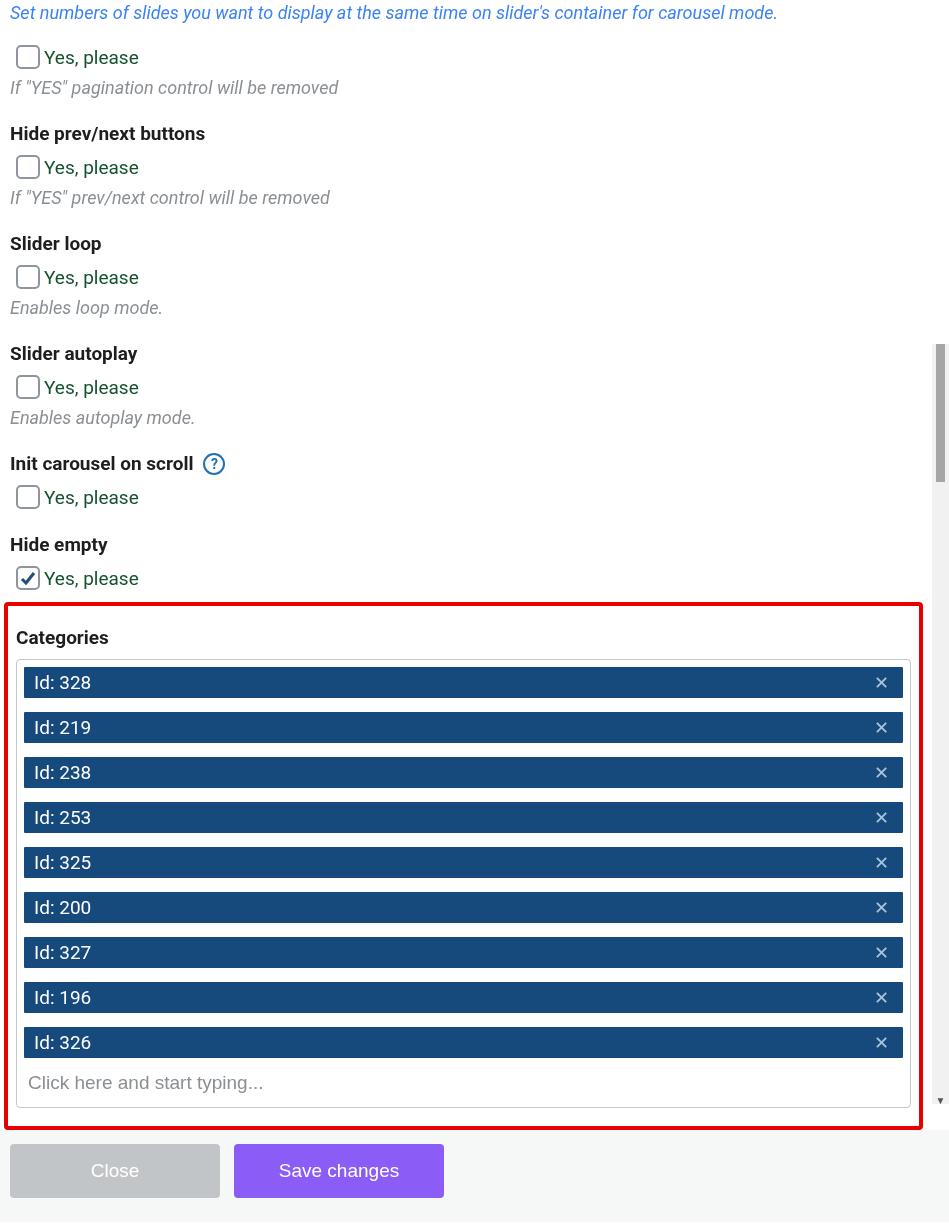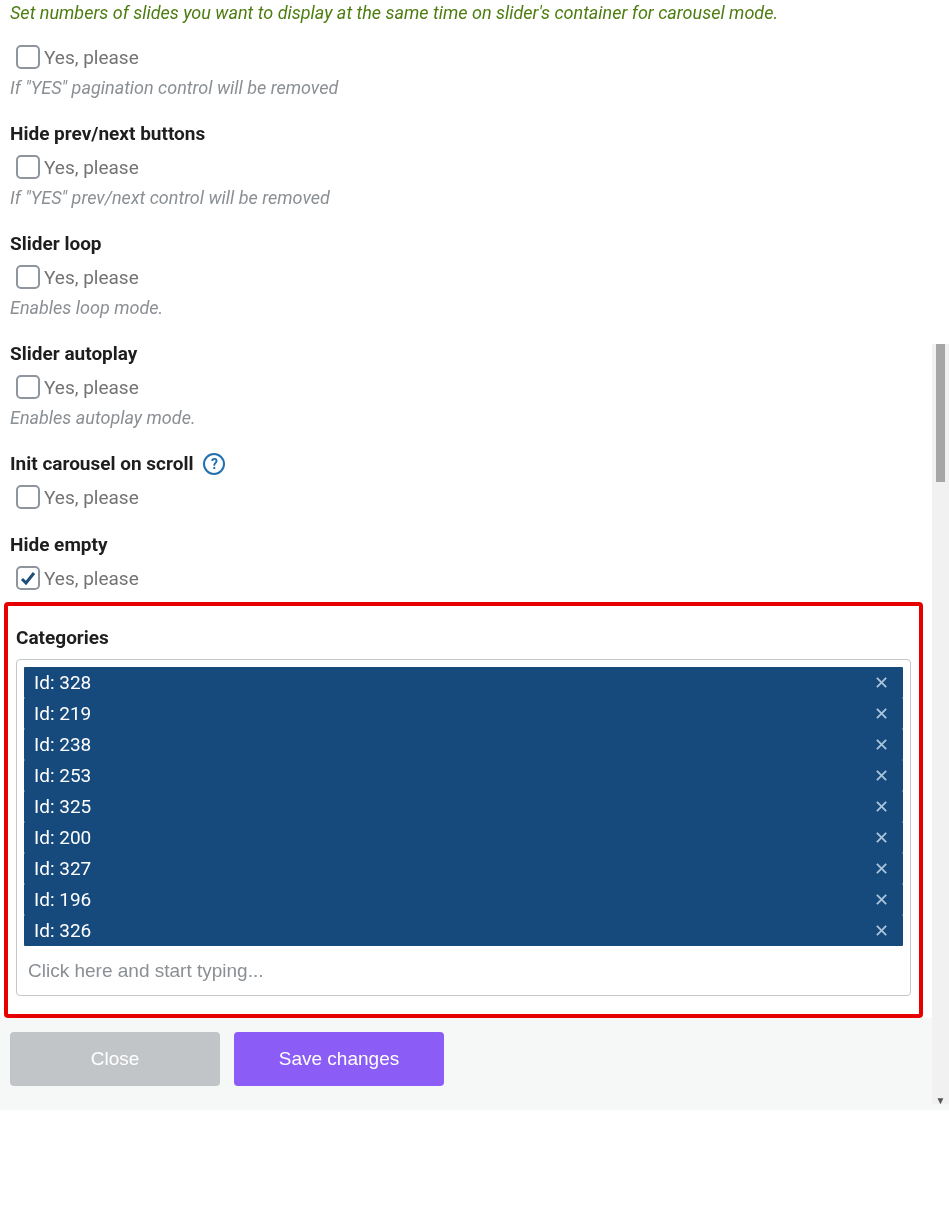--- a/index.html
+++ b/index.html
@@ -13,21 +13,21 @@
       color: #1e1e1e;
       background: #ffffff;
       width: 949px;
       position: relative;
     }
     .content {
       padding: 0 10px;
     }
     .intro-text {
       font-style: italic;
-      color: #4d7c0f;
+      color: #3b82f6;
       font-size: 18px;
       margin-bottom: 20px;
       line-height: 1.4;
     }
     .section {
       margin-bottom: 24px;
     }
     .section-title {
       font-weight: 700;
       font-size: 19px;
@@ -61,21 +61,21 @@
     .checkbox svg {
       display: none;
       width: 16px;
       height: 16px;
       stroke: #1e4f7a;
       stroke-width: 3;
       fill: none;
     }
     .checkbox-label {
       font-size: 19px;
-      color: #737373;
+      color: #14532d;
     }
     .hint-text {
       font-style: italic;
       color: #8a8f94;
       font-size: 18px;
       margin-top: 4px;
     }
     .help-icon {
       width: 22px;
       height: 22px;
@@ -105,21 +105,21 @@
       border: 1px solid #c3c8cd;
       border-radius: 4px;
       padding: 7px;
       background: #ffffff;
     }
     .tag-item {
       background: #174a7c;
       color: #ffffff;
       font-size: 19px;
       padding: 4px 10px;
-      margin-bottom: 0;
+      margin-bottom: 14px;
       display: flex;
       align-items: center;
       justify-content: space-between;
       border-radius: 1px;
     }
     .tag-item:last-of-type {
       margin-bottom: 8px;
     }
     .tag-remove {
       color: #a9c3db;

